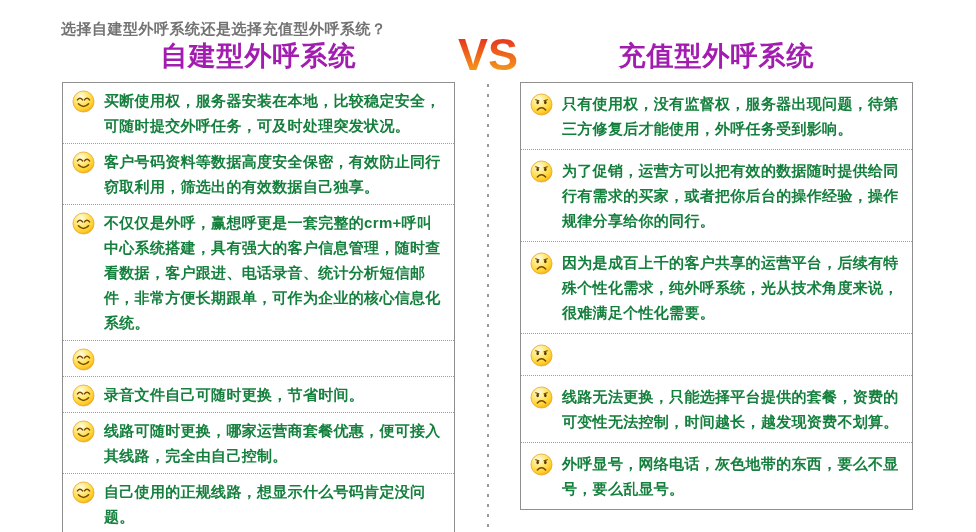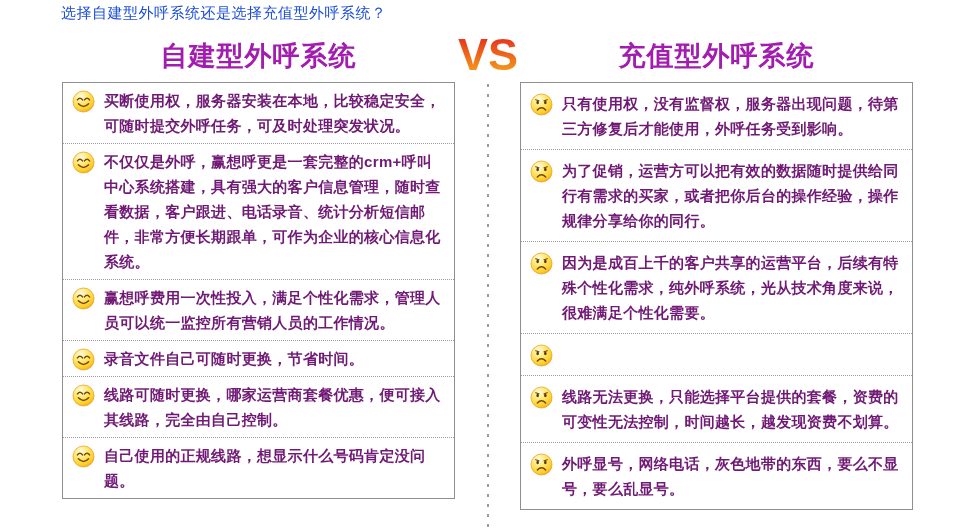--- a/index.html
+++ b/index.html
@@ -1,22 +1,22 @@
 <!DOCTYPE html>
 <html><head>
 <meta charset="utf-8">
 <style>
   * { margin:0; padding:0; box-sizing:border-box; }
   html,body { width:976px; height:532px; background:#ffffff; overflow:hidden;
     font-family:"Liberation Sans","DejaVu Sans",sans-serif; }
   .canvas { position:relative; width:976px; height:532px; background:#fff; }
 
   .page-title {
-    position:absolute; left:61px; top:4px;
-    font-size:15px; font-weight:normal; color:#1d4ed8; letter-spacing:0.5px;
+    position:absolute; left:61px; top:20px;
+    font-size:15px; font-weight:bold; color:#737373; letter-spacing:0.5px;
   }
 
   .col-header {
     position:absolute; top:38px; width:393px; text-align:center;
     font-size:27px; font-weight:bold; color:#a21caf; letter-spacing:1px;
   }
   .col-header.left { left:62px; }
   .col-header.right { left:520px; }
 
   .vs {
@@ -38,21 +38,21 @@
 
   .row { display:flex; align-items:flex-start; border-bottom:1px dotted #9d9d9d; }
   .list-box.left  .row { padding:5px 8px 5px 9px; }
   .list-box.right .row { padding:8px 8px 8px 9px; }
   .row:last-child { border-bottom:none; }
 
   .emoji { flex:0 0 auto; width:23px; height:23px; margin:2px 9px 0 0; }
   .emoji svg { width:23px; height:23px; display:block; }
 
   .row-text {
-    font-size:15px; line-height:25px; font-weight:bold; color:#701a75;
+    font-size:15px; line-height:25px; font-weight:bold; color:#15803d;
     letter-spacing:0.3px; flex:1 1 auto;
   }
 
   .v-divider {
     position:absolute; left:487px; top:84px; bottom:0; width:2px;
     background:repeating-linear-gradient(to bottom,#9a9a9a 0 3px,transparent 3px 10px);
   }
 </style>
 </head>
 <body>
@@ -80,20 +80,40 @@
         <circle cx="18" cy="18" r="16.5" fill="url(#gy1)" stroke="#e2920f" stroke-width="1"></circle>
         <path d="M8.5 15.5 q4 -5.5 8 0" fill="none" stroke="#7a4a00" stroke-width="2.4" stroke-linecap="round"></path>
         <path d="M19.5 15.5 q4 -5.5 8 0" fill="none" stroke="#7a4a00" stroke-width="2.4" stroke-linecap="round"></path>
         <path d="M10 21.5 q8 8.5 16 0" fill="none" stroke="#7a4a00" stroke-width="2.4" stroke-linecap="round"></path>
       </svg>
 
     </span>
     <p class="row-text">买断使用权，服务器安装在本地，比较稳定安全，可随时提交外呼任务，可及时处理突发状况。</p>
   </div>
 
+  <div class="row">
+    <span class="emoji">
+      <svg class="smile-icon" viewBox="0 0 36 36" aria-hidden="true">
+        <defs>
+          <radialGradient id="gy1" cx="38%" cy="28%" r="80%">
+            <stop offset="0%" stop-color="#fffde9"></stop>
+            <stop offset="40%" stop-color="#ffe876"></stop>
+            <stop offset="75%" stop-color="#ffd02a"></stop>
+            <stop offset="100%" stop-color="#f0a31c"></stop>
+          </radialGradient>
+        </defs>
+        <circle cx="18" cy="18" r="16.5" fill="url(#gy1)" stroke="#e2920f" stroke-width="1"></circle>
+        <path d="M8.5 15.5 q4 -5.5 8 0" fill="none" stroke="#7a4a00" stroke-width="2.4" stroke-linecap="round"></path>
+        <path d="M19.5 15.5 q4 -5.5 8 0" fill="none" stroke="#7a4a00" stroke-width="2.4" stroke-linecap="round"></path>
+        <path d="M10 21.5 q8 8.5 16 0" fill="none" stroke="#7a4a00" stroke-width="2.4" stroke-linecap="round"></path>
+      </svg>
+
+    </span>
+    <p class="row-text">客户号码资料等数据高度安全保密，有效防止同行窃取利用，筛选出的有效数据自己独享。</p>
+  </div>
 
   <div class="row">
     <span class="emoji">
       <svg class="smile-icon" viewBox="0 0 36 36" aria-hidden="true">
         <defs>
           <radialGradient id="gy1" cx="38%" cy="28%" r="80%">
             <stop offset="0%" stop-color="#fffde9"></stop>
             <stop offset="40%" stop-color="#ffe876"></stop>
             <stop offset="75%" stop-color="#ffd02a"></stop>
             <stop offset="100%" stop-color="#f0a31c"></stop>
@@ -120,21 +140,20 @@
             <stop offset="100%" stop-color="#f0a31c"></stop>
           </radialGradient>
         </defs>
         <circle cx="18" cy="18" r="16.5" fill="url(#gy1)" stroke="#e2920f" stroke-width="1"></circle>
         <path d="M8.5 15.5 q4 -5.5 8 0" fill="none" stroke="#7a4a00" stroke-width="2.4" stroke-linecap="round"></path>
         <path d="M19.5 15.5 q4 -5.5 8 0" fill="none" stroke="#7a4a00" stroke-width="2.4" stroke-linecap="round"></path>
         <path d="M10 21.5 q8 8.5 16 0" fill="none" stroke="#7a4a00" stroke-width="2.4" stroke-linecap="round"></path>
       </svg>
 
     </span>
-    <p class="row-text">赢想呼费用一次性投入，满足个性化需求，管理人员可以统一监控所有营销人员的工作情况。</p>
   </div>
 
   <div class="row">
     <span class="emoji">
       <svg class="smile-icon" viewBox="0 0 36 36" aria-hidden="true">
         <defs>
           <radialGradient id="gy1" cx="38%" cy="28%" r="80%">
             <stop offset="0%" stop-color="#fffde9"></stop>
             <stop offset="40%" stop-color="#ffe876"></stop>
             <stop offset="75%" stop-color="#ffd02a"></stop>

